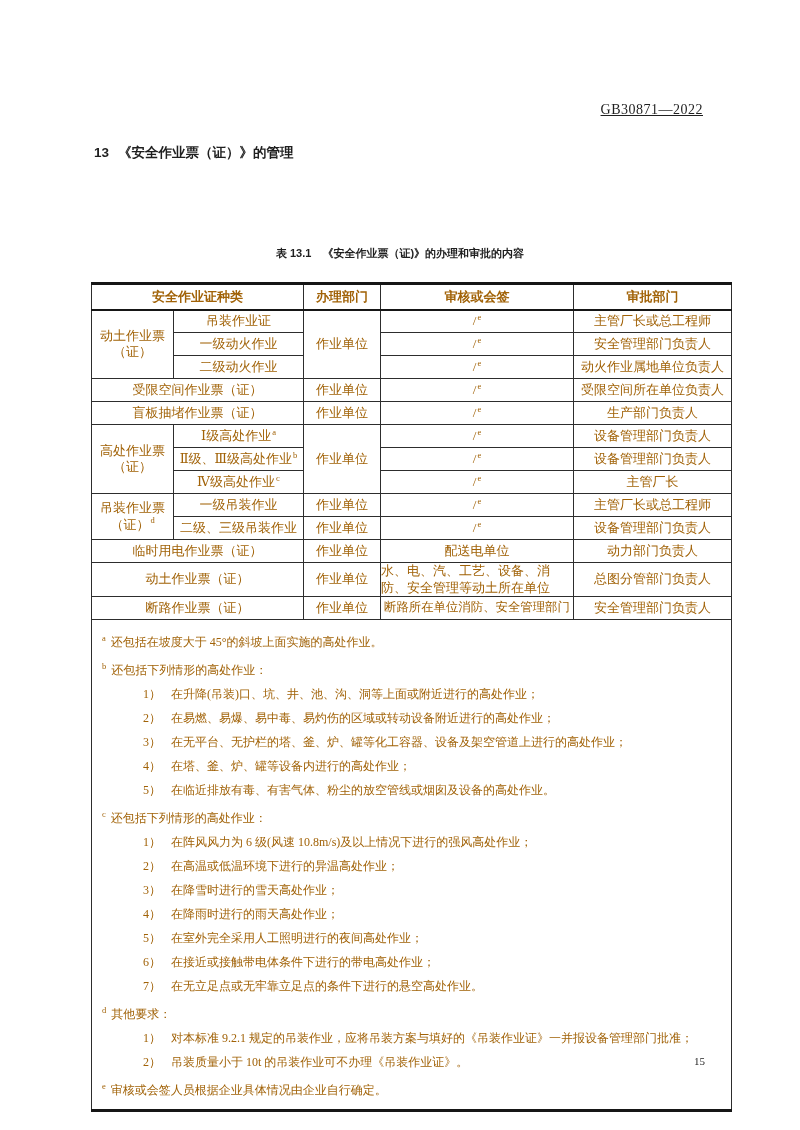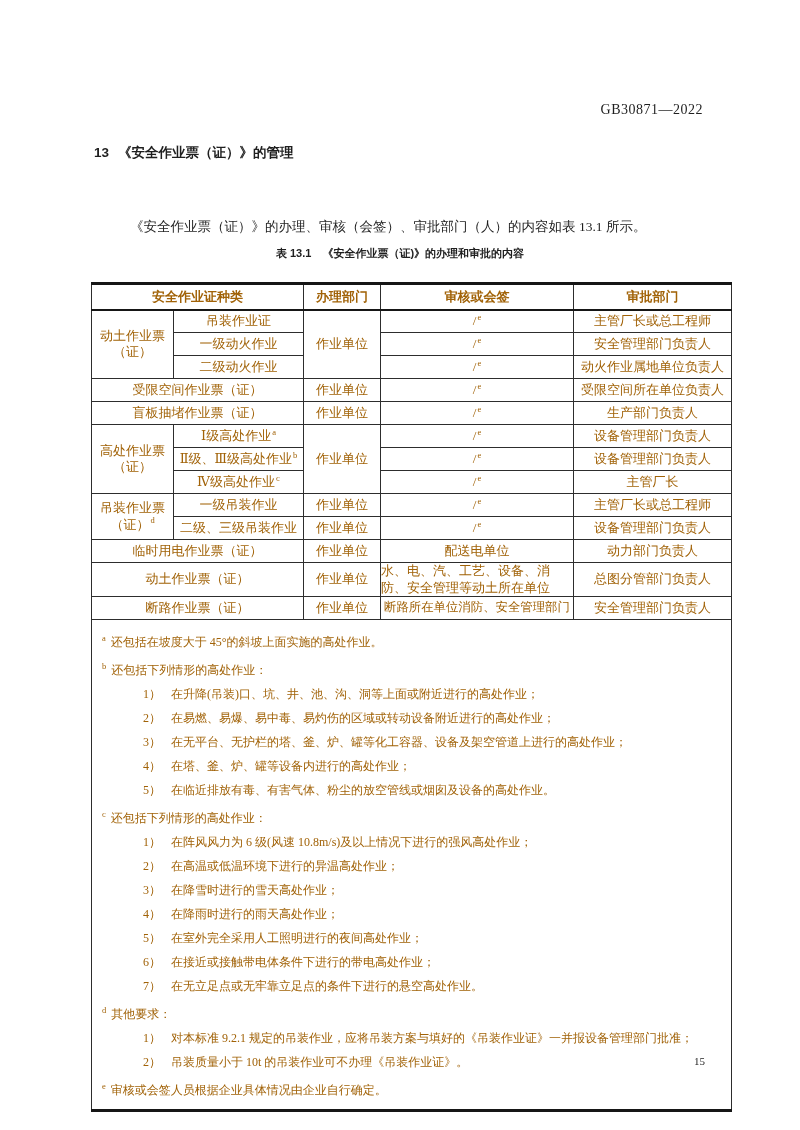--- a/index.html
+++ b/index.html
@@ -4,21 +4,21 @@
 <style>
   * { margin:0; padding:0; box-sizing:border-box; }
   html,body { background:#ffffff; }
   .page {
     position:relative; width:800px; height:1130px; background:#ffffff;
     font-family:"Liberation Serif","DejaVu Serif",serif; color:#1f1f1f;
     overflow:hidden;
   }
   .doc-code {
     position:absolute; top:102px; right:97px;
-    font-size:14px; letter-spacing:0.5px;
+    font-size:14px; letter-spacing:0.5px;text-decoration:underline;
   }
   .h1 {
     position:absolute; top:144px; left:94px;
     font-family:"Liberation Sans","DejaVu Sans",sans-serif; font-weight:bold; font-size:13.5px;
   }
   .h1 .num { margin-right:9px; }
   .h2 {
     position:absolute; top:186px; left:94px;
     font-family:"Liberation Sans","DejaVu Sans",sans-serif; font-weight:bold; font-size:13.5px;
   }
@@ -68,21 +68,20 @@
 
 <div class="page">
 
   <div class="doc-code">GB30871—2022</div>
 
   <div class="h1">
     <span class="num">13</span><span>《安全作业票（证）》的管理</span>
   </div>
 
 
-  <div class="para">《安全作业票（证）》的办理、审核（会签）、审批部门（人）的内容如表 13.1 所示。</div>
 
   <div class="caption">
     <span class="cap-label">表 13.1</span><span>《安全作业票（证)》的办理和审批的内容</span>
   </div>
 
   <div class="tbl-wrap">
   <table>
     <colgroup>
       <col style="width:82px">
           <col style="width:130px">

